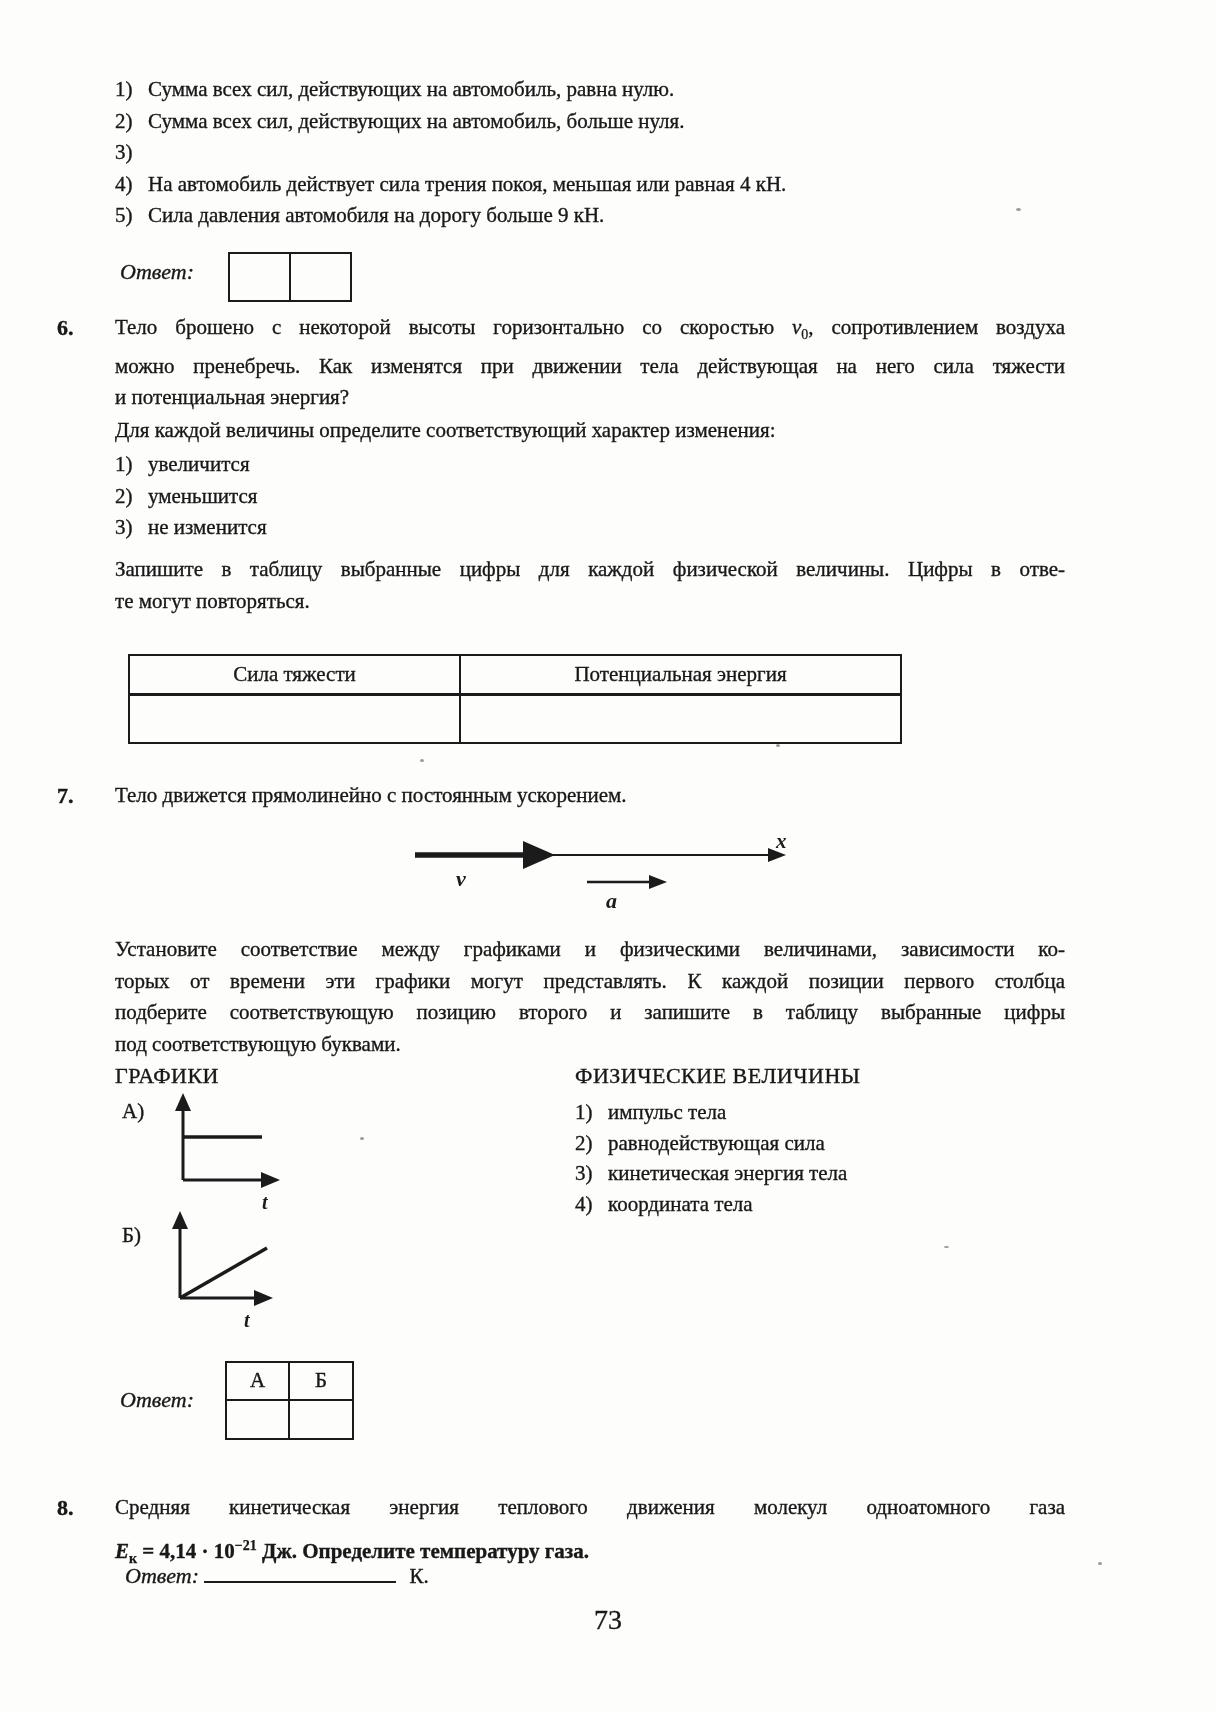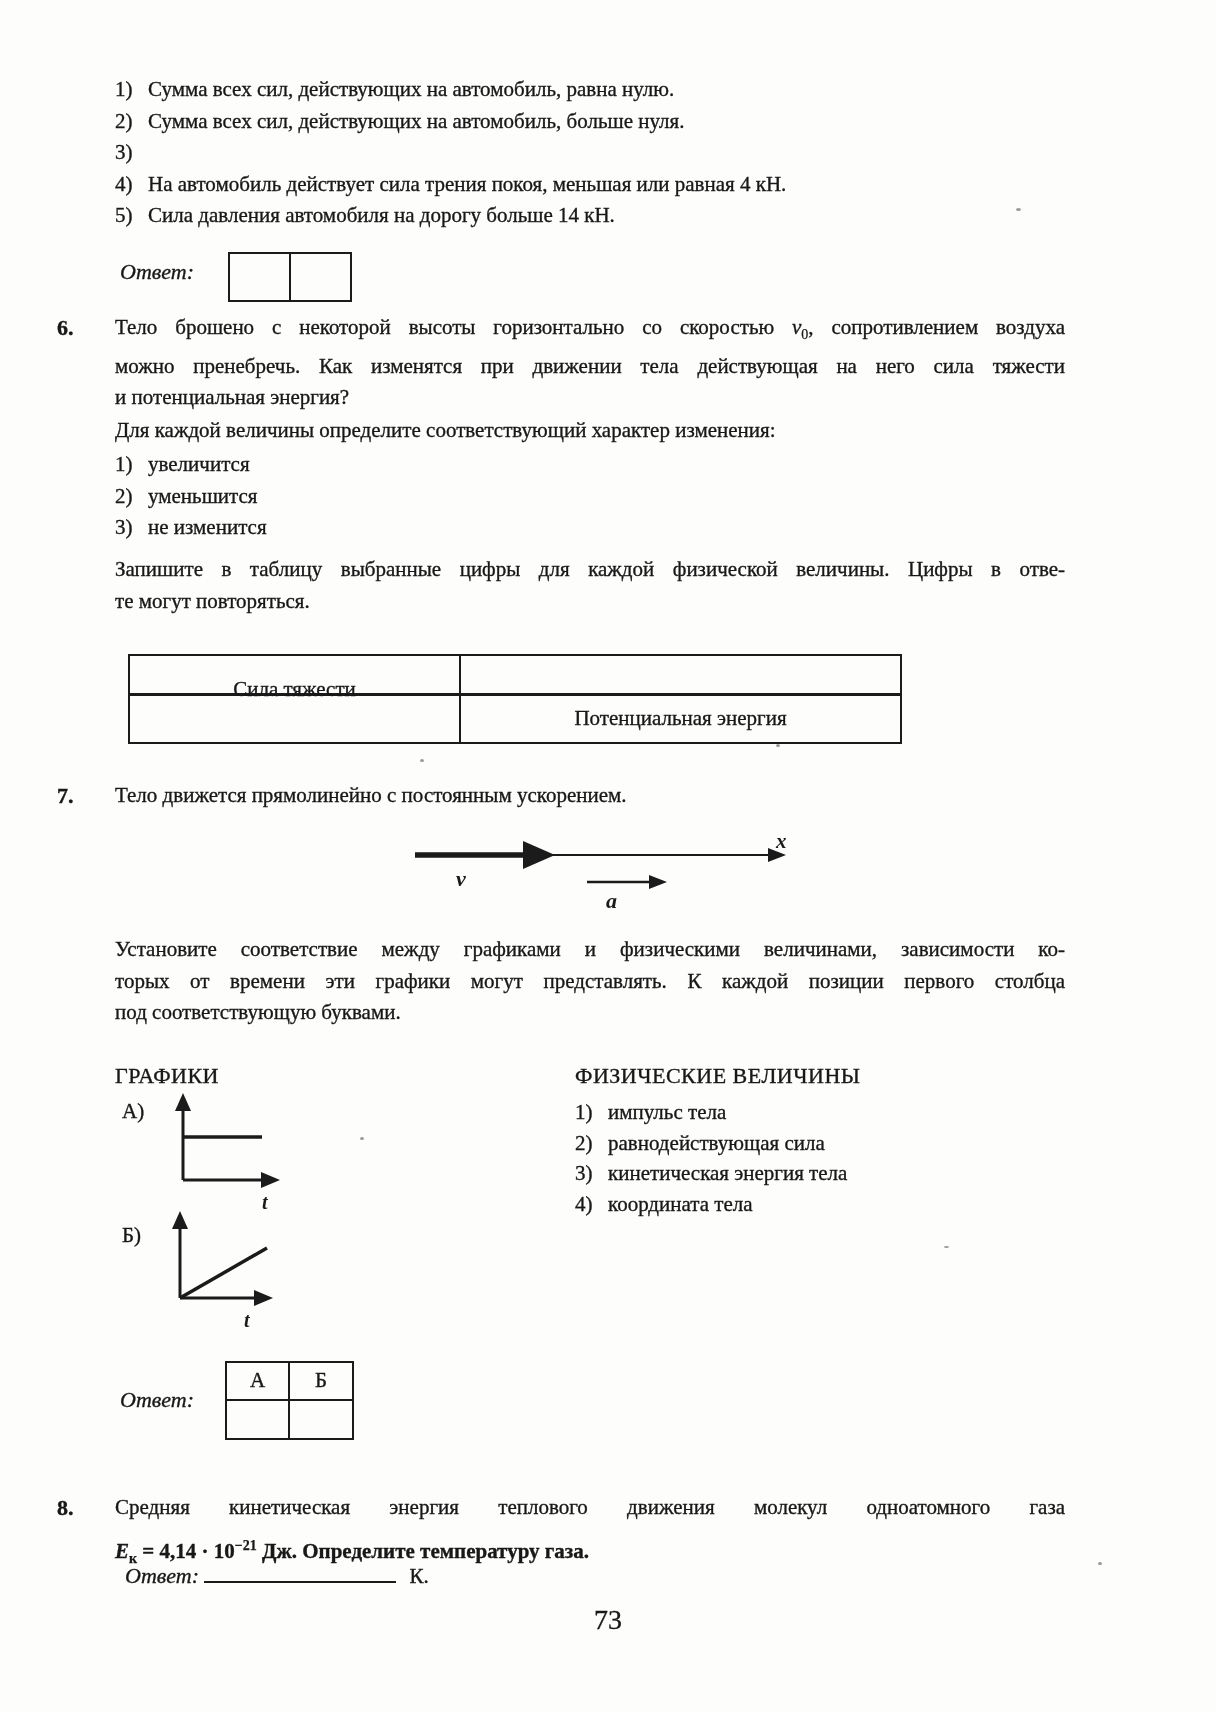--- a/index.html
+++ b/index.html
@@ -16,22 +16,22 @@
   .onum{flex:0 0 33px;}
   .qnum{font-weight:bold; font-size:22px;}
   .jline{text-align:justify; text-align-last:justify;}
   .ans-label{font-style:italic; font-size:22px;}
   .boxed{border:2px solid #1b1b1b; display:flex;}
   .boxed .cell{flex:1;}
   .boxed .cell + .cell{border-left:2px solid #1b1b1b;}
   .t6{left:128px; top:654px; width:770px; border:2px solid #1b1b1b; position:absolute;}
   .t6 .hdr{display:flex; height:37px; border-bottom:3px solid #1b1b1b;}
   .t6 .bdy{display:flex; height:46px;}
-  .t6 .c1{flex:0 0 329px; border-right:2px solid #1b1b1b; text-align:center; padding-top:18px;}
-  .t6 .c2{flex:1; text-align:center; padding-top:3px;margin-top:44px;}
+  .t6 .c1{flex:0 0 329px; border-right:2px solid #1b1b1b; text-align:center; padding-top:3px;}
+  .t6 .c2{flex:1; text-align:center; padding-top:3px;}
   .t7{left:225px; top:1361px; width:125px; border:2px solid #1b1b1b; position:absolute;}
   .t7 .hdr{display:flex; height:36px; border-bottom:2px solid #1b1b1b;}
   .t7 .bdy{display:flex; height:37px;}
   .t7 .ca{flex:0 0 61px; border-right:2px solid #1b1b1b; text-align:center; padding-top:2px;}
   .t7 .cb{flex:1; text-align:center; padding-top:2px;}
   .caps{font-size:22px; letter-spacing:0.5px;}
   .underline-blank{display:inline-block; width:192px; height:23px; border-bottom:2px solid #1b1b1b;}
   .speck{position:absolute; background:#9a9a9a; border-radius:50%;}
   svg .ink{stroke:#1b1b1b; fill:none;}
   svg .fill{fill:#1b1b1b; stroke:none;}
@@ -55,21 +55,21 @@
     </div>
     <div class="row">
       <span class="onum">3)</span>
     </div>
     <div class="row">
       <span class="onum">4)</span>
       <span>На автомобиль действует сила трения покоя, меньшая или равная 4 кН.</span>
     </div>
     <div class="row">
       <span class="onum">5)</span>
-      <span>Сила давления автомобиля на дорогу больше 14 кН.</span>
+      <span>Сила давления автомобиля на дорогу больше 9 кН.</span>
     </div>
   </div>
 
   <div class="abs ans-label" style="left:120px; top:256px;">Ответ:</div>
   <div class="abs boxed" style="left:228px; top:252px; width:120px; height:46px;">
     <div class="cell"></div>
     <div class="cell"></div>
   </div>
 
   <div class="abs qnum" style="left:57px; top:312px;">6.</div>
@@ -125,20 +125,21 @@
       <text x="78" y="68" font-size="22">v</text>
       <line class="ink" x1="209" y1="64" x2="272" y2="64" stroke-width="2.5"></line>
       <polygon class="fill" points="289,64 271,57 271,71"></polygon>
       <text x="228" y="90" font-size="22">a</text>
     </svg>
   </div>
 
   <div class="abs" style="left:115px; top:934px; width:950px;">
     <div class="jline">Установите соответствие между графиками и физическими величинами, зависимости ко-</div>
     <div class="jline">торых от времени эти графики могут представлять. К каждой позиции первого столбца</div>
+    <div class="jline">подберите соответствующую позицию второго и запишите в таблицу выбранные цифры</div>
     <div>под соответствующую буквами.</div>
   </div>
 
   <div class="abs caps" style="left:115px; top:1060px;">ГРАФИКИ</div>
   <div class="abs caps" style="left:575px; top:1060px;">ФИЗИЧЕСКИЕ ВЕЛИЧИНЫ</div>
 
   <div class="abs" style="left:122px; top:1096px;">А)</div>
   <div class="abs" style="left:158px; top:1085px;">
     <svg width="145" height="130" viewBox="0 0 145 130">
       <line class="ink" x1="25" y1="22" x2="25" y2="95" stroke-width="3"></line>

